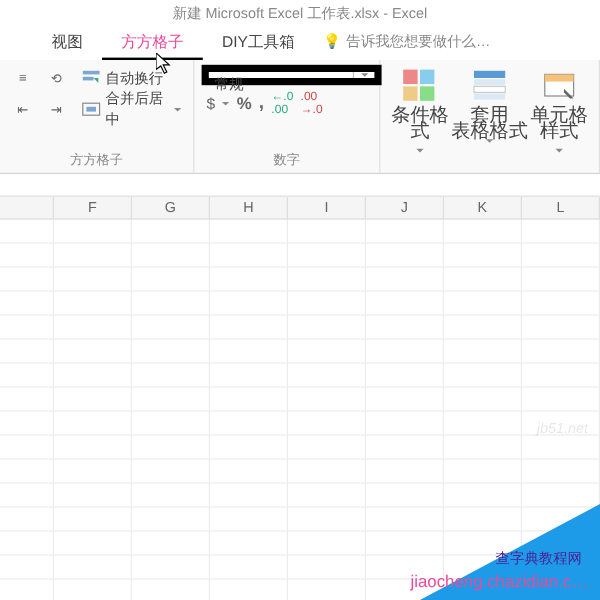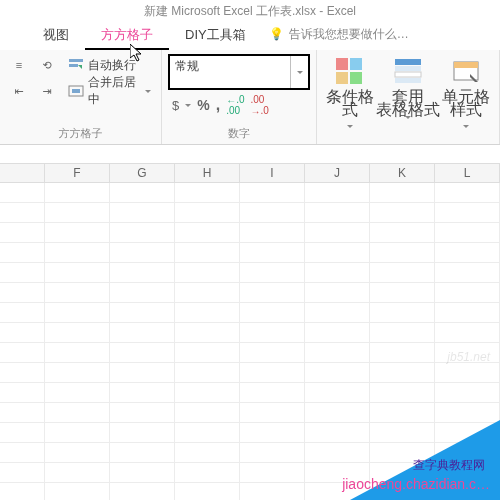--- a/index.html
+++ b/index.html
@@ -14,21 +14,21 @@
 .group{border-right:1px solid #e0e0e0;display:flex;flex-direction:column;padding:4px 6px 0}
 .gcontent{flex:1;display:flex;gap:4px;align-items:flex-start}
 .glabel{text-align:center;color:#888;font-size:11px;padding:3px 0}
 .col{display:flex;flex-direction:column;gap:4px}
 .btn-s{width:26px;height:22px;border:1px solid #ccc;background:#fff;display:flex;align-items:center;justify-content:center;font-size:11px;color:#666}
 .btn-s.noborder{border:none;background:transparent}
 .row-item{display:flex;align-items:center;gap:4px;height:22px;padding:0 4px}
 .row-item .ic{width:16px;height:16px;display:inline-block}
 .txt{font-size:12px;color:#444}
 .drop{width:0;height:0;border-left:3px solid transparent;border-right:3px solid transparent;border-top:3px solid #888;display:inline-block}
-.combo{display:flex;border:2px solid #000000;height:36px;background:#fff}
+.combo{display:flex;border:6px solid #000000;height:17px;background:#fff}
 .combo-in{width:120px;padding:0 5px;line-height:20px;font-size:12px}
 .combo-ar{width:18px;display:flex;align-items:center;justify-content:center;border-left:1px solid #c0c0c0}
 .big{display:flex;flex-direction:column;align-items:center;width:54px;padding-top:2px;cursor:pointer}
 .big-ic{width:32px;height:32px;margin-bottom:2px}
 .big-t{font-size:16px;text-align:center;line-height:13px}
 .grid{position:relative}
 .colhead{display:flex;height:20px;border-top:1px solid #ddd}
 .colhead div{width:65px;border-right:1px solid #ddd;border-bottom:1px solid #ddd;text-align:center;line-height:19px;color:#666;background:#f5f5f5;font-size:12px}
 .rows{}
 .cellrow{display:flex;height:20px}

